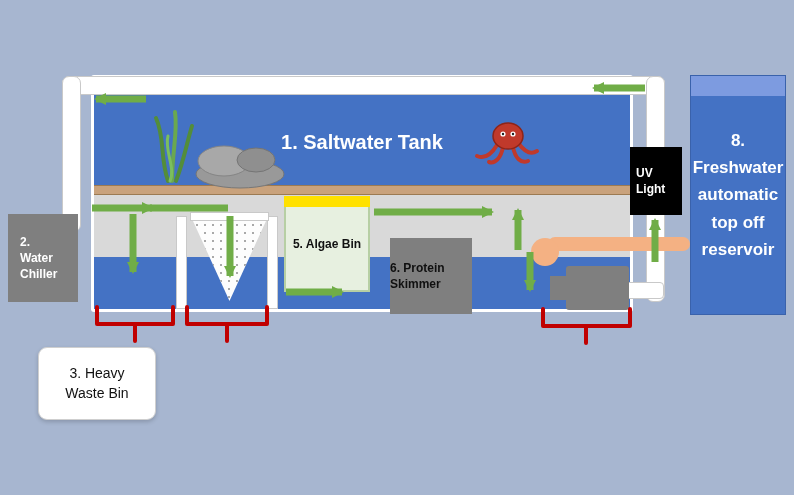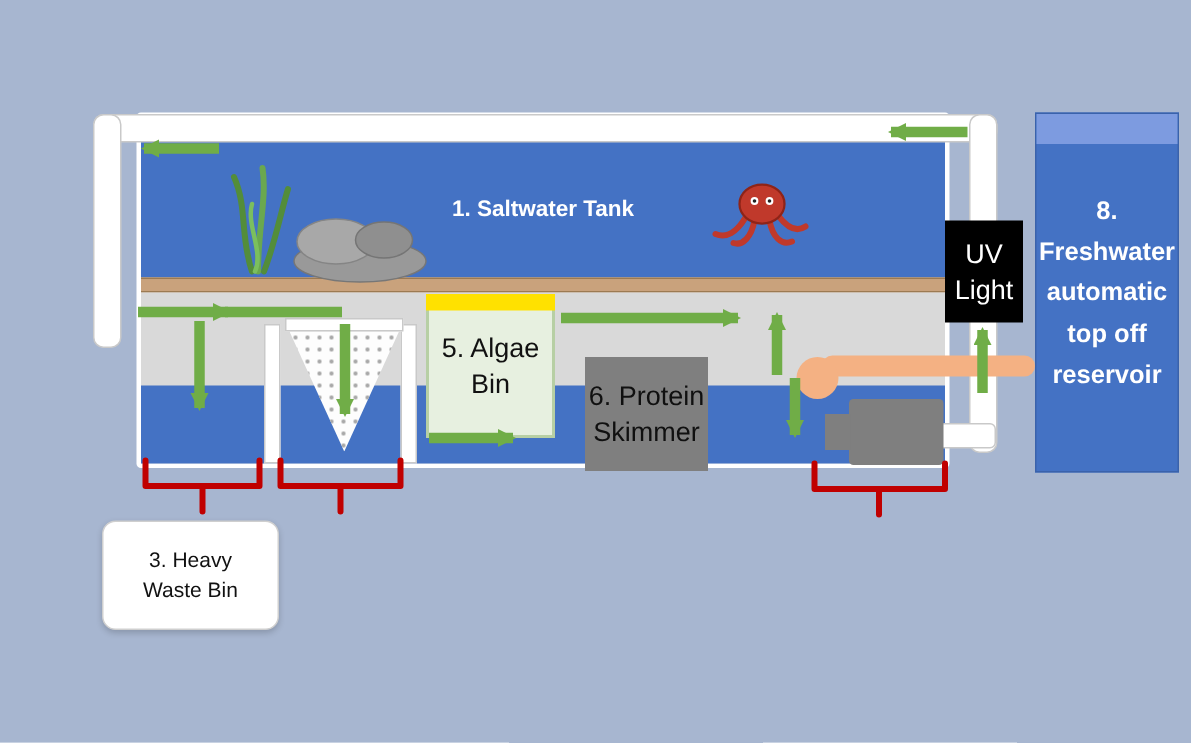--- a/index.html
+++ b/index.html
@@ -13,31 +13,31 @@
   .canvas{position:relative;width:794px;height:495px;background:var(--background);overflow:hidden;}
 
   .abs{position:absolute;box-sizing:border-box;}
 
   
   .tank-backing{left:91px;top:75px;width:542px;height:237px;background:#fff;border-radius:3px;z-index:1;}
   .tank-water{left:94px;top:78px;width:536px;height:107px;background:var(--tank-water);z-index:2;}
   .sand{left:94px;top:185px;width:536px;height:10px;background:var(--sand);border-top:1px solid #9c7a52;border-bottom:1px solid #9c7a52;z-index:2;}
   .sump{left:94px;top:195px;width:536px;height:114px;background:var(--sump-body);z-index:2;}
   .sump-water{left:94px;top:257px;width:536px;height:52px;background:var(--tank-water);z-index:2;}
-  .tank-label{left:94px;top:131px;width:536px;text-align:center;color:#fff;font-weight:bold;font-size:15px;z-index:3;}
+  .tank-label{left:94px;top:131px;width:536px;text-align:center;color:#fff;font-weight:bold;font-size:20px;z-index:3;}
 
   
   .pipe{position:absolute;box-sizing:border-box;background:var(--pipe);border:1px solid #c9c9c9;z-index:3;}
   .pipe-top{left:62px;top:76px;width:603px;height:19px;border-radius:7px;}
   .pipe-left{left:62px;top:76px;width:19px;height:156px;border-radius:7px;}
   .pipe-right{left:646px;top:76px;width:19px;height:226px;border-radius:7px;}
   .pipe-elbow{left:622px;top:282px;width:42px;height:17px;border-radius:4px;}
 
   
-  .equip-label{font-weight:normal;font-size:18px;line-height:1.35;text-align:center;}
+  .equip-label{font-weight:bold;font-size:12px;line-height:1.35;}
   .chiller{left:8px;top:214px;width:70px;height:88px;background:var(--equipment-gray);color:#fff;display:flex;align-items:center;justify-content:center;z-index:4;}
   .chiller span{width:46px;}
   .baffle{background:#fff;border:1px solid #c9c9c9;z-index:4;}
   .baffle-left{left:176px;top:216px;width:11px;height:93px;}
   .baffle-right{left:267px;top:216px;width:11px;height:93px;}
   .sock-mount{left:190px;top:212px;width:79px;height:9px;background:#fff;border:1px solid #c9c9c9;z-index:4;}
   .cone{left:193px;top:221px;width:73px;height:80px;z-index:4;
         background-color:#fdfdfd;
         background-image:radial-gradient(circle,#a9a9a9 1.3px,transparent 1.5px);
         background-size:8px 8px;
@@ -57,21 +57,21 @@
 
   
   .overlay{position:absolute;left:0;top:0;width:794px;height:495px;z-index:6;pointer-events:none;}
   .arrow{stroke:var(--flow-arrow);stroke-width:7;fill:none;}
   .arrowhead{fill:var(--flow-arrow);}
   .bracket{stroke:var(--bracket);stroke-width:4;fill:none;stroke-linejoin:round;stroke-linecap:round;}
 
   
   .card{position:absolute;background:var(--label-card-bg);border:1px solid #cfcfcf;border-radius:9px;
         box-shadow:0 2px 4px rgba(0,0,0,.18);display:flex;align-items:center;justify-content:center;
-        text-align:center;font-size:14px;line-height:1.4;color:#111;z-index:7;box-sizing:border-box;margin-left:30px;}
+        text-align:center;font-size:14px;line-height:1.4;color:#111;z-index:7;box-sizing:border-box;}
   .card-waste{left:38px;top:347px;width:118px;height:73px;}
   .card-sock{left:172px;top:347px;width:108px;height:73px;}
   .card-pump{left:524px;top:347px;width:126px;height:73px;}
   .card-waste .card-text{width:76px;}
   .card-sock .card-text{width:60px;}
   .card-pump .card-text{width:66px;}
 </style>
 </head>
 <body>
 
@@ -82,20 +82,23 @@
   <div class="abs sand"></div>
   <div class="abs sump"></div>
   <div class="abs sump-water"></div>
   <div class="abs tank-label">1. Saltwater Tank</div>
 
   <div class="pipe pipe-top"></div>
   <div class="pipe pipe-left"></div>
   <div class="pipe pipe-right"></div>
   <div class="pipe pipe-elbow"></div>
 
+  <div class="abs chiller equip-label">
+    <span>2. Water Chiller</span>
+  </div>
 
   <div class="abs baffle baffle-left"></div>
   <div class="abs baffle baffle-right"></div>
   <div class="abs sock-mount"></div>
   <div class="abs cone"></div>
 
   <div class="abs algae-bin equip-label">
     <span>5. Algae Bin</span>
   </div>
   <div class="abs algae-light"></div>

